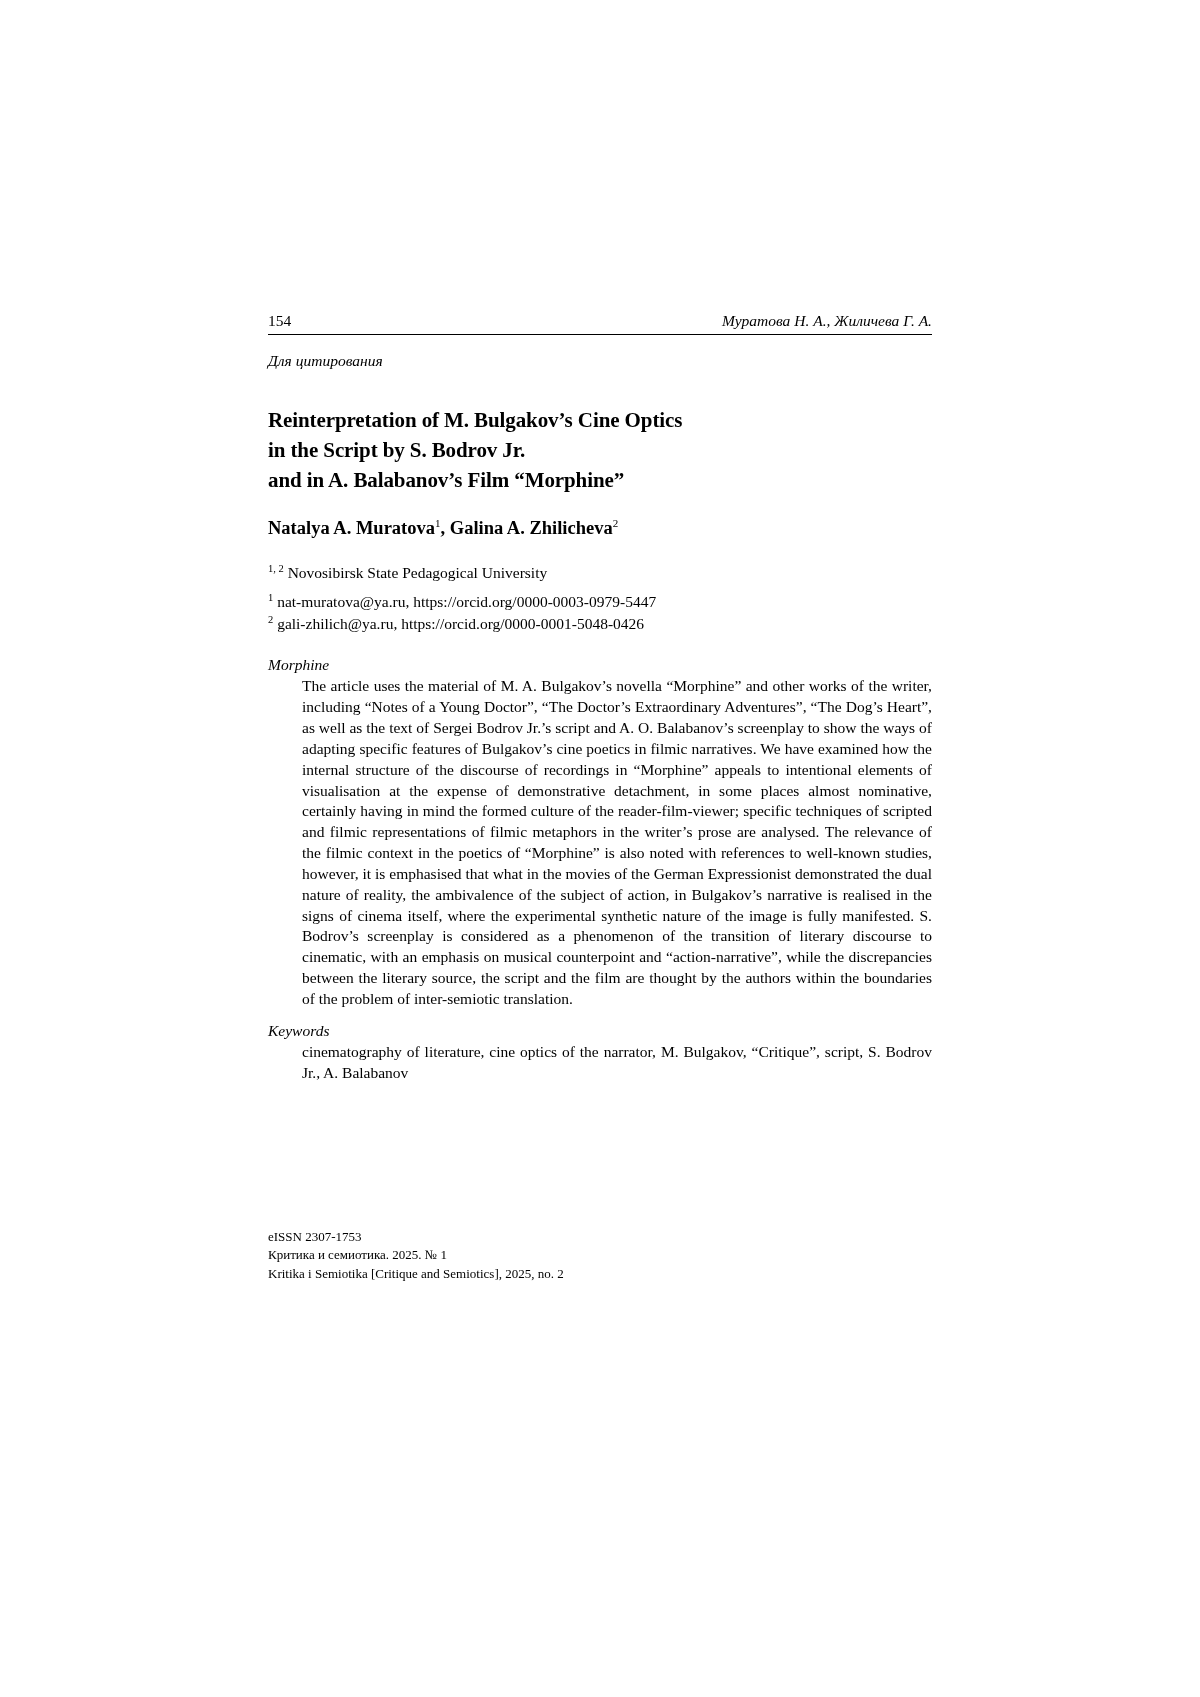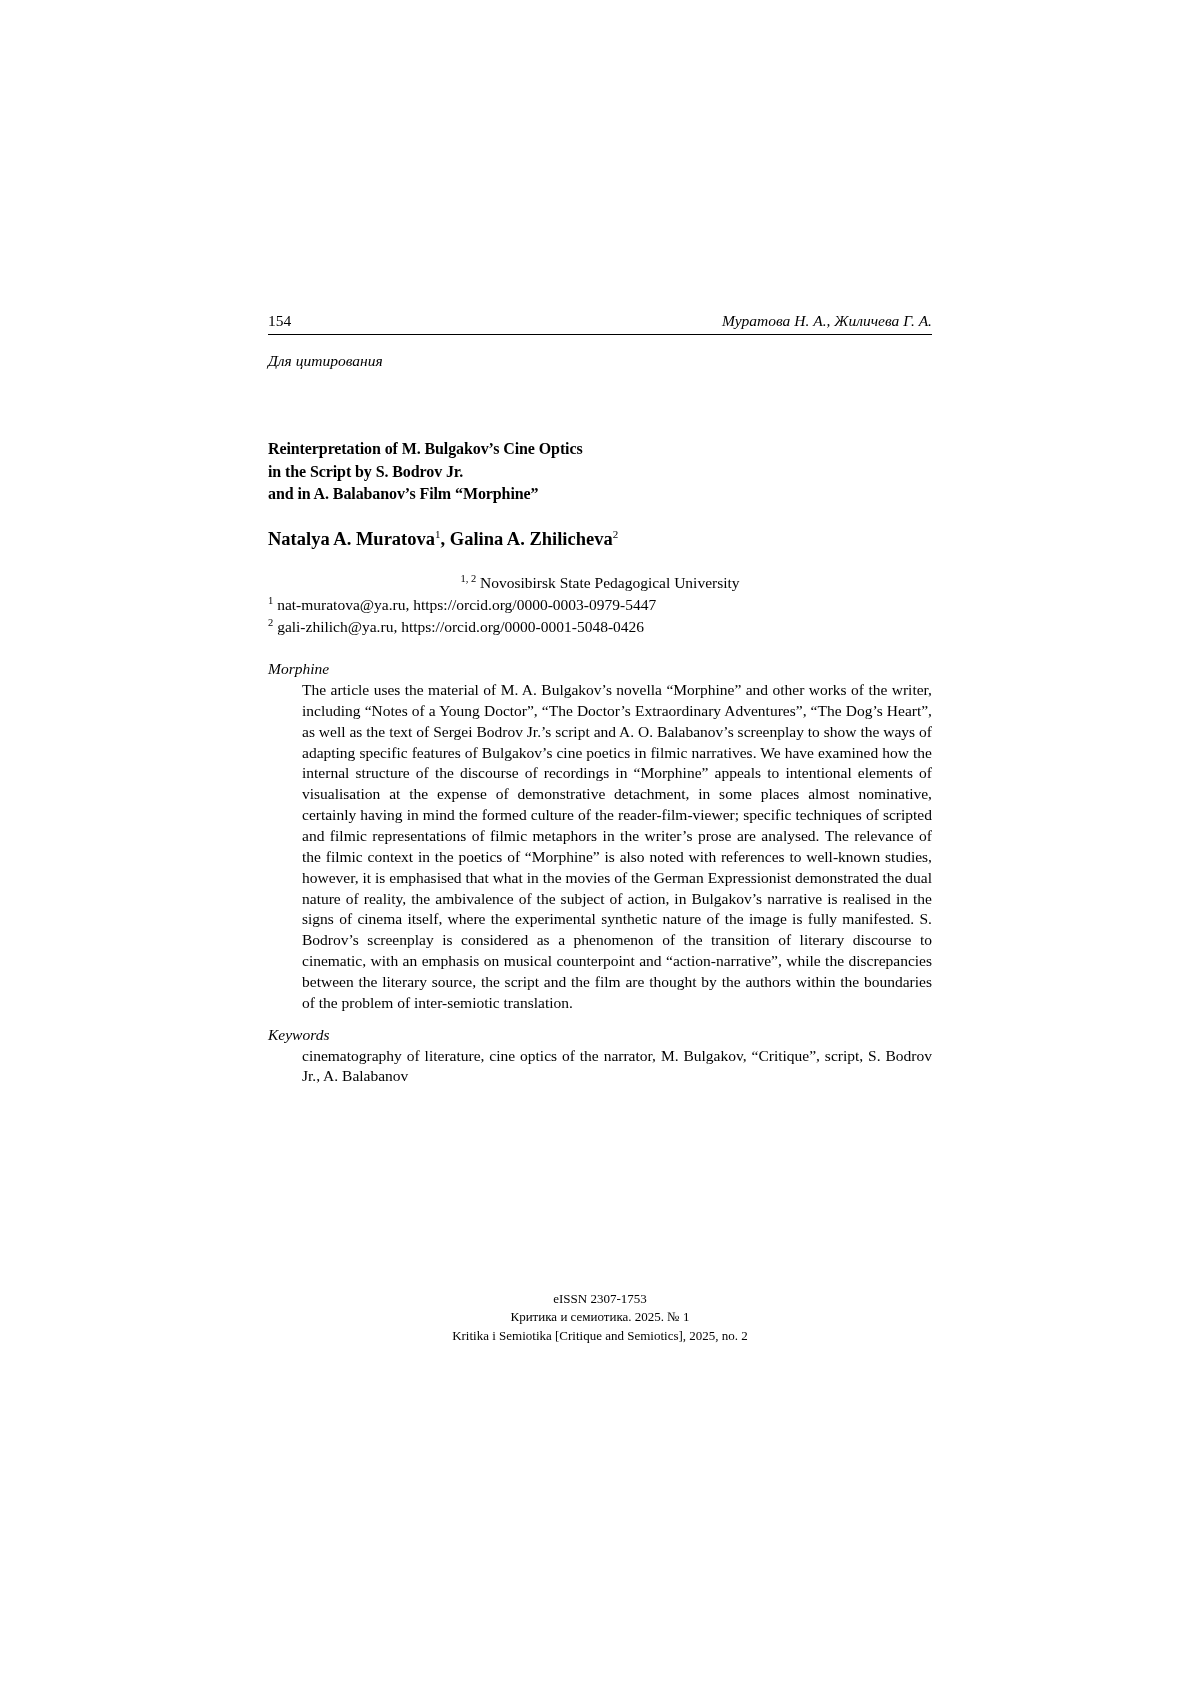--- a/index.html
+++ b/index.html
@@ -53,48 +53,48 @@
     margin-top: 2px;
     margin-left: 34px;
     font-size: 15.5px;
     line-height: 1.32;
     text-align: justify;
   }
   .cite-body .names {
     font-style: italic;
   }
   .title {
-    margin-top: 68px;
-    font-size: 16px;
+    margin-top: 36px;
+    font-size: 21px;
     font-weight: bold;
     line-height: 1.42;
     letter-spacing: -0.1px;
   }
   .title .line { display: block; }
   .byline {
     margin-top: 22px;
     font-size: 18.5px;
     font-weight: bold;
   }
   .byline sup {
     font-weight: normal;
     font-size: 11px;
     vertical-align: super;
   }
   .affil {
     margin-top: 22px;
     font-size: 15.5px;
     line-height: 1.35;
-    text-align: center;
   }
   .affil sup {
     font-size: 10.5px;
     vertical-align: super;
   }
   .contacts {
+    margin-top: 7px;
     font-size: 15.5px;
     line-height: 1.4;
   }
   .contacts sup {
     font-size: 10.5px;
     vertical-align: super;
   }
   .sec-label {
     margin-top: 22px;
     font-style: italic;
@@ -108,25 +108,24 @@
     text-align: justify;
   }
   .kw-label {
     margin-top: 12px;
     font-style: italic;
     font-size: 15.5px;
   }
   .footer {
     position: absolute;
     left: 268px;
-    top: 1290px;
+    top: 1228px;
     width: 664px;
     font-size: 13px;
     line-height: 1.42;
-    text-align: center;
   }
   .footer div { white-space: pre; }
 </style>
 </head>
 <body>
 
 <div class="page">
 
   <div class="content">
 

